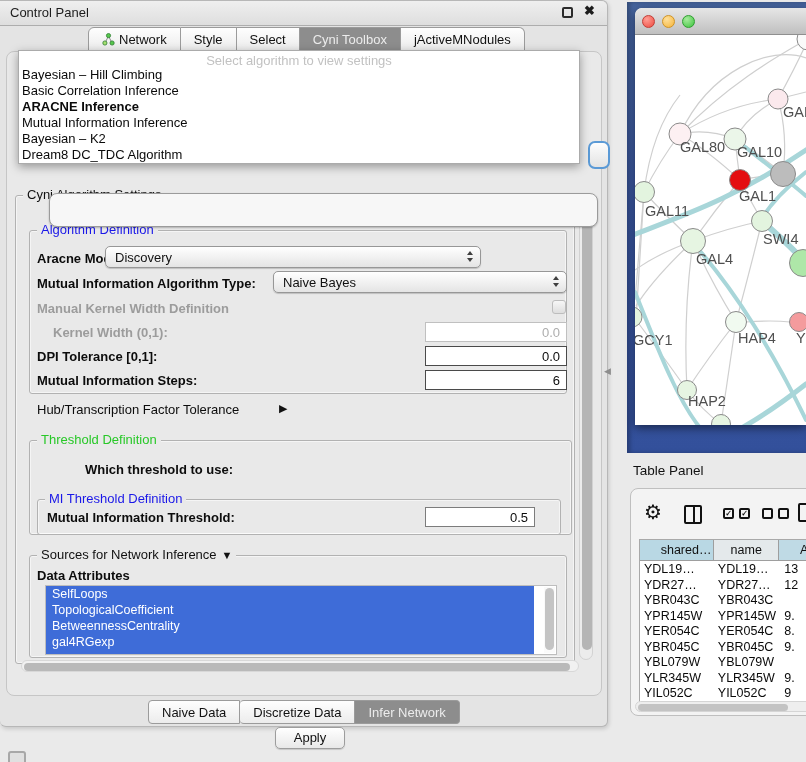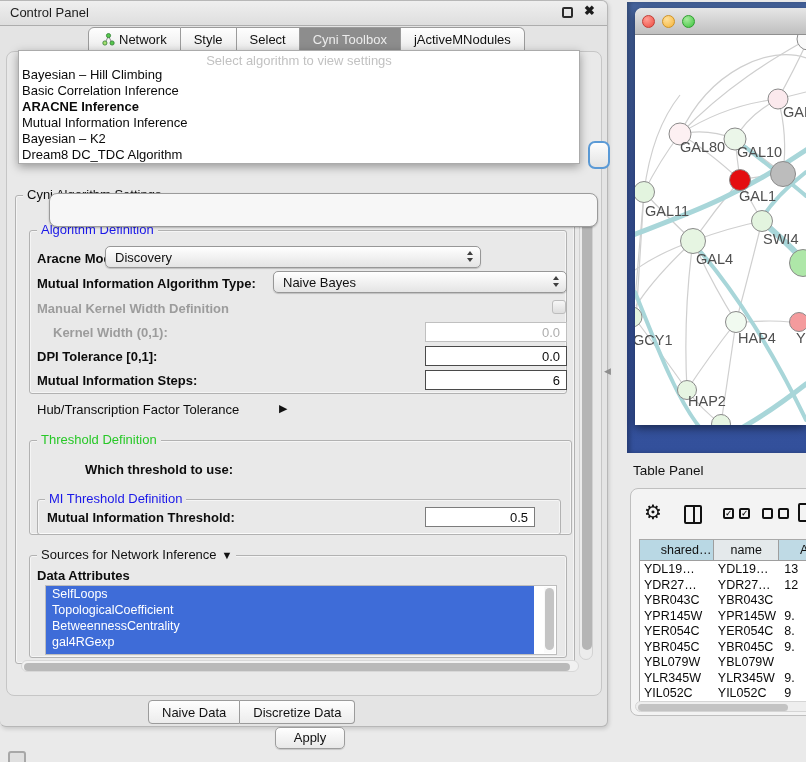--- a/index.html
+++ b/index.html
@@ -275,20 +275,23 @@
           <div class="algo-item">Dream8 DC_TDC Algorithm</div>
         </div>
     </div>
 
     <div id="cp-bottom-tabs" class="seg-row">
         <div class="tab">
           <span>Naive Data</span>
         </div>
         <div class="tab">
           <span>Discretize Data</span>
+        </div>
+        <div class="tab active">
+          <span>Infer Network</span>
         </div>
       </div>
   </div>
 
   <div id="splitter-arrow">◀</div>
 
   <div id="desktop"></div>
   <div id="net-window">
     <div id="net-titlebar">
       <span class="tl" id="tl-red"></span>

